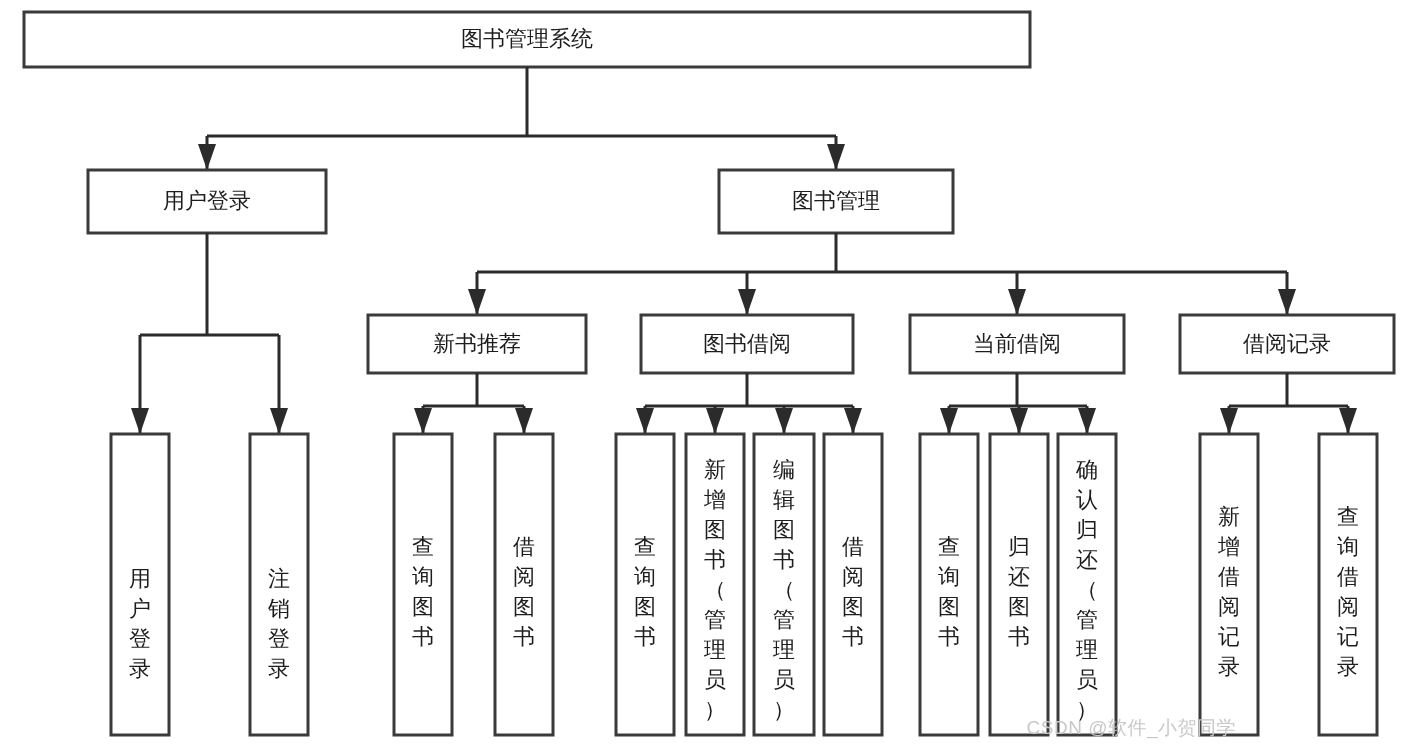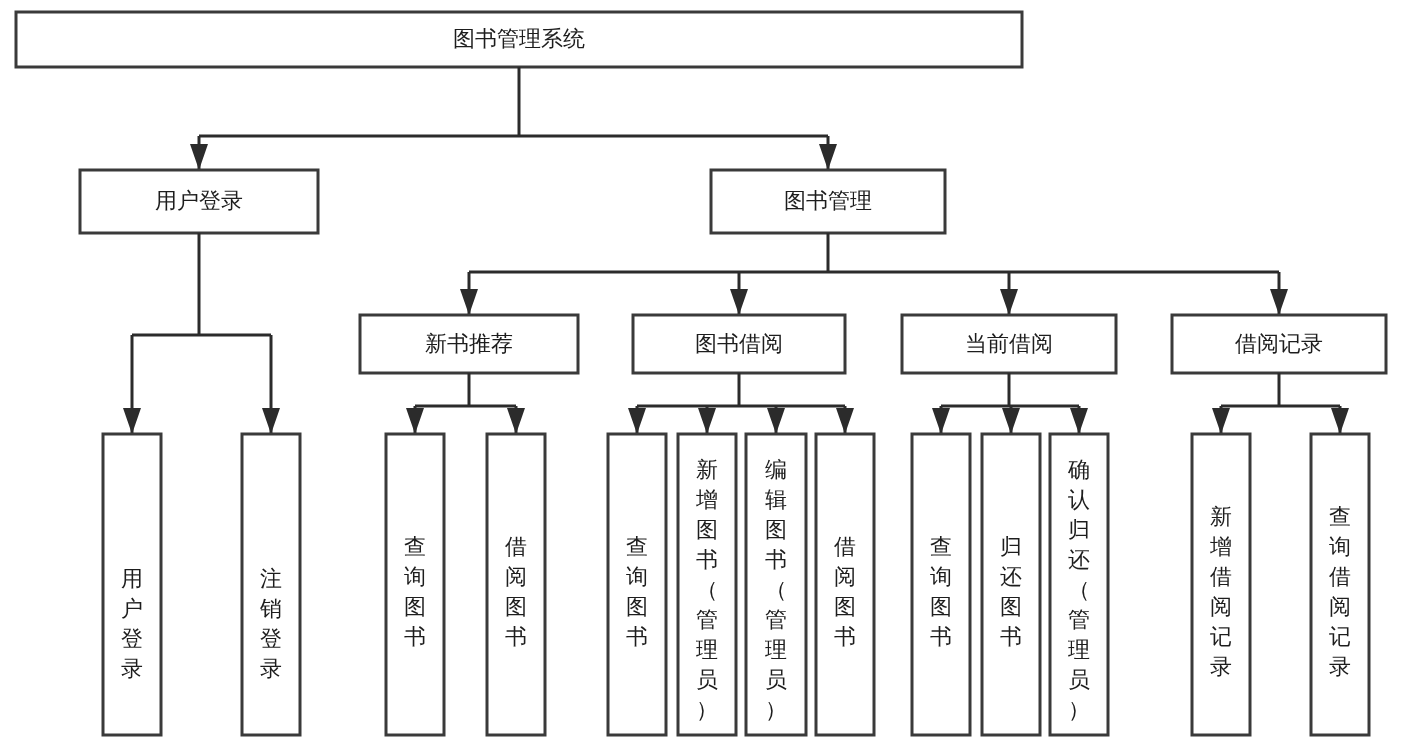--- a/index.html
+++ b/index.html
@@ -14,20 +14,21 @@
     font-family: "Liberation Sans", "DejaVu Sans", sans-serif;
     overflow: hidden;
     position: relative;
   }
   #diagram-root {
     position: absolute;
     left: 0;
     top: 0;
     width: 1238px;
     height: 747px;
+    padding-left: 8px;
   }
   svg.diagram {
     display: block;
     width: 1405px;
     height: 747px;
     background: #ffffff;
   }
   .node-box {
     fill: #ffffff;
     stroke: #3a3a3a;
@@ -276,13 +277,14 @@
       </g>
       <g>
         <text x="1340" y="517.9" class="node-label" font-size="23">查</text>
         <text x="1340" y="547.9" class="node-label" font-size="23">询</text>
         <text x="1340" y="577.9" class="node-label" font-size="23">借</text>
         <text x="1340" y="607.9" class="node-label" font-size="23">阅</text>
         <text x="1340" y="637.9" class="node-label" font-size="23">记</text>
         <text x="1340" y="667.9" class="node-label" font-size="23">录</text>
       </g>
     </svg>
+  <div class="watermark">CSDN @软件_小贺同学</div>
 </div>
 
 </body></html>

